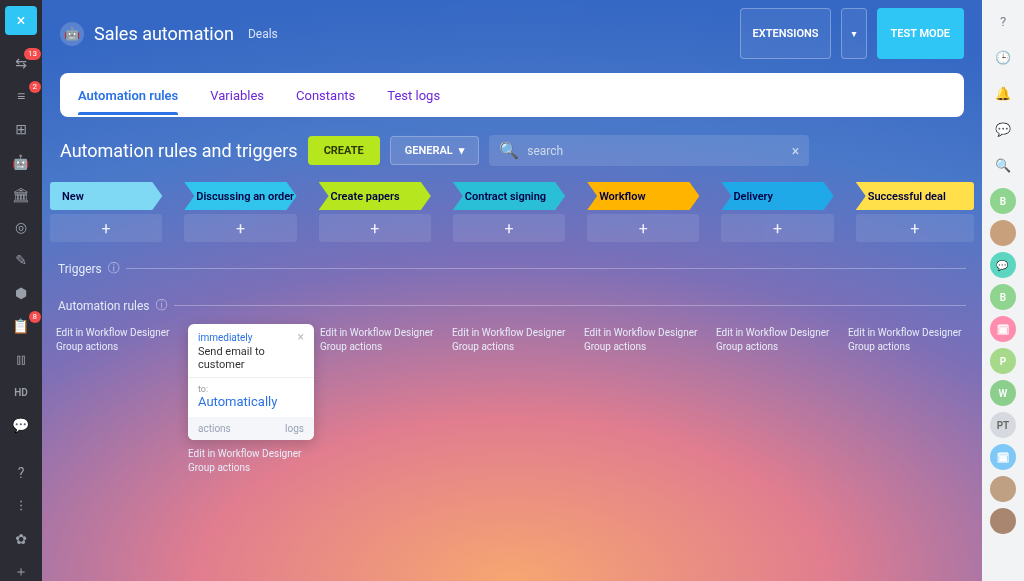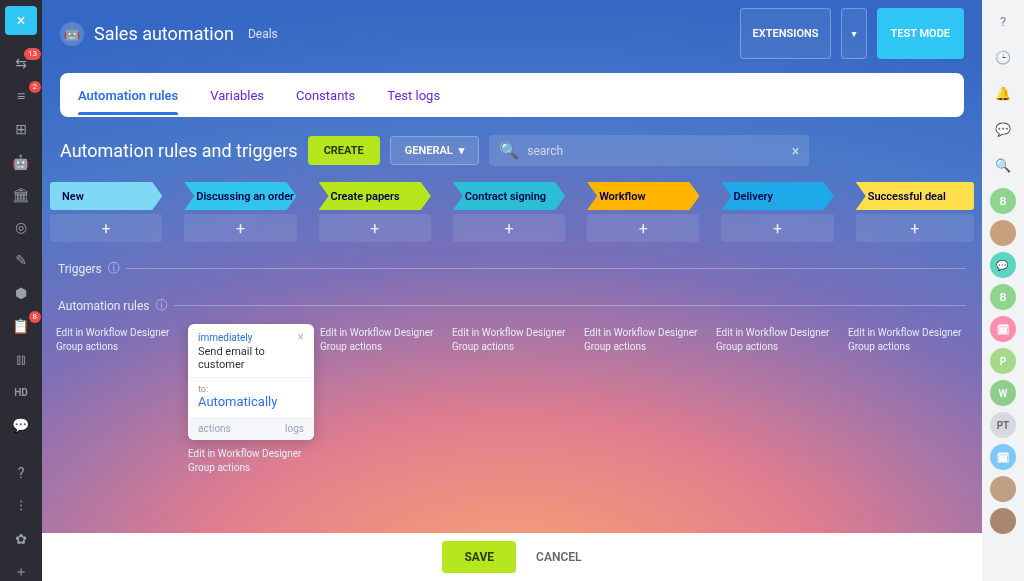--- a/index.html
+++ b/index.html
@@ -199,24 +199,20 @@
         <div class="rule-col">
           <span class="lnk">Edit in Workflow Designer</span>
       <span class="lnk">Group actions</span>
         </div>
         <div class="rule-col">
           <span class="lnk">Edit in Workflow Designer</span>
       <span class="lnk">Group actions</span>
         </div>
       </div>
 
-    <div class="footer">
-      <button class="btn-save">SAVE</button>
-      <button class="btn-cancel">CANCEL</button>
-    </div>
   </div>
 
   <div class="right-bar">
     <div class="rb-item">?</div>
     <div class="rb-item">🕒</div>
     <div class="rb-item">🔔</div>
     <div class="rb-item">💬</div>
     <div class="rb-item">🔍</div>
     <div id="avatars">
         <div class="rb-avatar" style="background: rgb(143, 212, 143); margin-bottom: 6px;">B</div>

